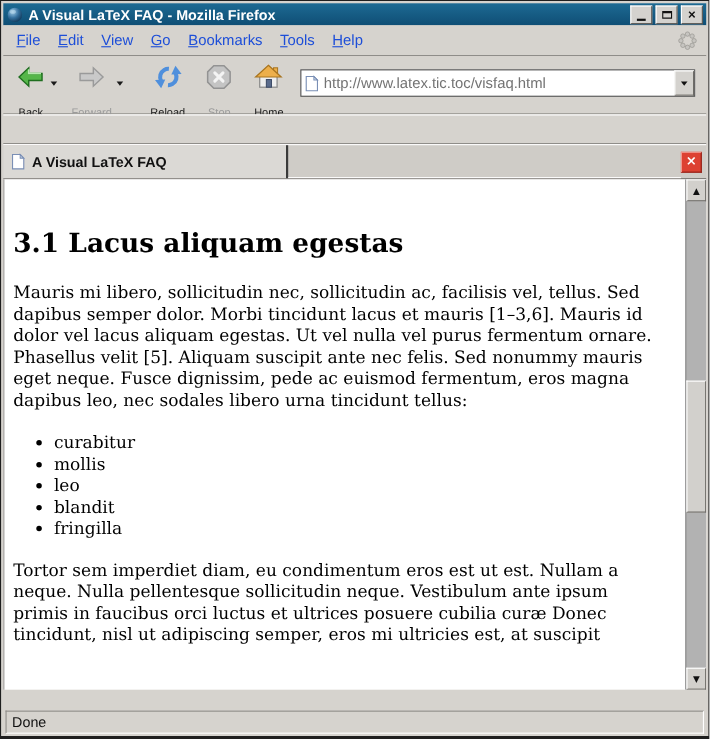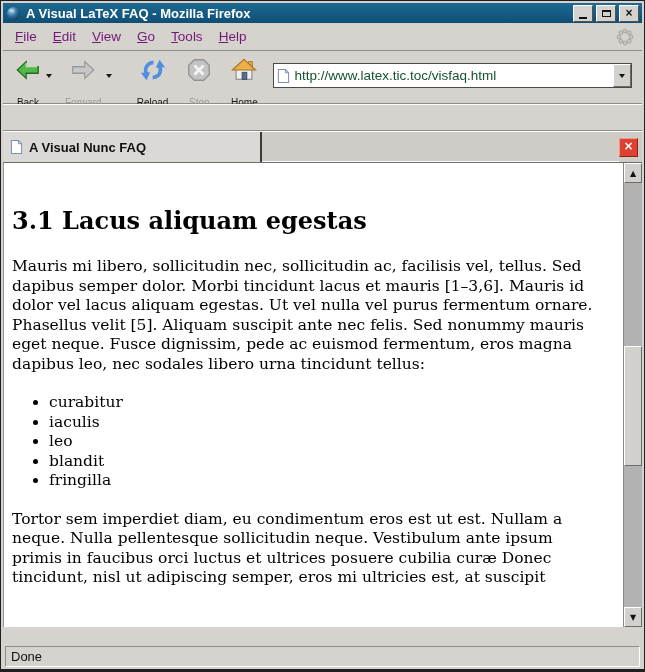--- a/index.html
+++ b/index.html
@@ -10,37 +10,37 @@
   .titlebar{height:20px;flex:0 0 20px;background:linear-gradient(#1d6a93,#0f4e75);display:flex;align-items:center;padding:0 3px;}
   .titlebar .title{color:#fff;font-size:13px;font-weight:bold;margin-left:5px;white-space:nowrap;flex:1;}
   .winbtns{display:flex;}
   .winbtn{width:18px;height:15px;background:#d4d2ce;border:1px solid;border-color:#ffffff #55534f #55534f #ffffff;
           display:flex;align-items:center;justify-content:center;margin-left:3px;cursor:default;}
   .glyph-min{width:8px;height:2px;background:#111;align-self:flex-end;margin-bottom:2px;}
   .glyph-max{width:9px;height:7px;border:1px solid #111;border-top-width:2px;box-sizing:border-box;}
   .glyph-x{font-size:12px;font-weight:bold;line-height:1;color:#111;}
   
   .menubar{height:27px;flex:0 0 27px;display:flex;align-items:center;padding:0 4px;border-bottom:1px solid #8f8d89;background:#d6d3ce;}
-  .menu-item{font-size:13.5px;color:#701a75;padding:4px 8px;white-space:nowrap;}
+  .menu-item{font-size:13.5px;color:#1d4ed8;padding:4px 8px;white-space:nowrap;}
   .menu-item u{text-decoration:underline;}
   .throbber{margin-left:auto;margin-right:4px;display:flex;}
   
   .toolbar{height:49px;flex:0 0 49px;display:flex;align-items:flex-start;padding:3px 8px 0 8px;border-bottom:1px solid #8f8d89;background:#d6d3ce;}
   .navbtn{display:flex;flex-direction:column;align-items:center;padding:1px 3px;}
   .navbtn .lbl{font-size:10px;color:#1a1a1a;margin-top:13px;white-space:nowrap;}
   .navbtn.disabled .lbl{color:#9b9b9b;}
   .iconbox{height:29px;display:flex;align-items:center;}
   .dd{width:0;height:0;border-left:3px solid transparent;border-right:3px solid transparent;border-top:4px solid #1a1a1a;
       margin:20px 10px 0 1px;}
   .sp{width:12px;}
   
   .urlbar{flex:1;margin:9px 2px 0 12px;height:25px;box-sizing:border-box;border:1px solid #4a4a4a;background:#fff;
           display:flex;align-items:center;}
   .urlbar .pageicon{margin:0 4px 0 3px;display:flex;}
-  .urlbar input{flex:1;border:none;outline:none;font-family:"Liberation Sans",sans-serif;font-size:13.5px;color:#14532d;padding:0;background:transparent;}
+  .urlbar input{flex:1;border:none;outline:none;font-family:"Liberation Sans",sans-serif;font-size:13.5px;color:#737373;padding:0;background:transparent;}
   .url-drop{width:16px;align-self:stretch;background:#d4d2ce;border:1px solid;border-color:#fff #6e6c68 #6e6c68 #fff;
             display:flex;align-items:center;justify-content:center;}
   .url-drop .dd2{width:0;height:0;border-left:3.5px solid transparent;border-right:3.5px solid transparent;border-top:4.5px solid #111;}
   
   .bookmarksbar{height:25px;flex:0 0 25px;border-bottom:1px solid #8f8d89;border-top:1px solid #fff;background:#d6d3ce;}
   
   .tabbar{height:30px;flex:0 0 30px;display:flex;align-items:stretch;background:#cfccc7;border-top:1px solid #fff;border-bottom:1px solid #6e6c68;}
   .tab{width:250px;background:#dbd9d5;border-right:2px solid #3a3a3a;display:flex;align-items:center;gap:6px;padding-left:7px;}
   .tab .tabtitle{font-size:13px;font-weight:bold;color:#111;white-space:nowrap;}
   .tab-filler{flex:1;border-bottom:1px solid #fff;}
@@ -99,20 +99,21 @@
         </span>
     </span>
   </div>
 
   <div class="menubar">
     <div style="display:flex;">
         <span class="menu-item"><u>F</u>ile</span>
         <span class="menu-item"><u>E</u>dit</span>
         <span class="menu-item"><u>V</u>iew</span>
         <span class="menu-item"><u>G</u>o</span>
+        <span class="menu-item"><u>B</u>ookmarks</span>
         <span class="menu-item"><u>T</u>ools</span>
         <span class="menu-item"><u>H</u>elp</span>
       </div>
     <span class="throbber">
       <svg width="18" height="18" viewBox="0 0 18 18">
         <g fill="#c6c4c0" stroke="#94928e" stroke-width="0.6">
           <circle cx="9" cy="3" r="2"></circle>
             <circle cx="13.2" cy="4.8" r="2"></circle>
             <circle cx="15" cy="9" r="2"></circle>
           <circle cx="13.2" cy="13.2" r="2"></circle>
@@ -195,33 +196,33 @@
   <div class="bookmarksbar"></div>
 
   <div class="tabbar">
     <div class="tab">
       <span style="display:flex;">
         <svg width="13" height="16" viewBox="0 0 14 16">
           <path d="M1.5 1 H9 L12.5 4.5 V15 H1.5 Z" fill="#ffffff" stroke="#7a8fb5" stroke-width="1.1"></path>
           <path d="M9 1 L9 4.5 H12.5 Z" fill="#d9e4f4" stroke="#7a8fb5" stroke-width="1"></path>
         </svg>
       </span>
-      <span class="tabtitle">A Visual Nunc FAQ</span>
+      <span class="tabtitle">A Visual LaTeX FAQ</span>
     </div>
     <div class="tab-filler"></div>
     <div class="tab-close">×</div>
   </div>
 
   <div class="content">
     <div class="pagetext">
       <h2>3.1 Lacus aliquam egestas</h2>
       <p>Mauris mi libero, sollicitudin nec, sollicitudin ac, facilisis vel, tellus. Sed dapibus semper dolor. Morbi tincidunt lacus et mauris [1–3,6]. Mauris id dolor vel lacus aliquam egestas. Ut vel nulla vel purus fermentum ornare. Phasellus velit [5]. Aliquam suscipit ante nec felis. Sed nonummy mauris eget neque. Fusce dignissim, pede ac euismod fermentum, eros magna dapibus leo, nec sodales libero urna tincidunt tellus:</p>
       <ul>
           <li>curabitur</li>
-          <li>iaculis</li>
+          <li>mollis</li>
           <li>leo</li>
           <li>blandit</li>
           <li>fringilla</li>
         </ul>
       <p>Tortor sem imperdiet diam, eu condimentum eros est ut est. Nullam a neque. Nulla pellentesque sollicitudin neque. Vestibulum ante ipsum primis in faucibus orci luctus et ultrices posuere cubilia curæ Donec tincidunt, nisl ut adipiscing semper, eros mi ultricies est, at suscipit</p>
     </div>
     <div class="scrollbar">
       <div class="sb-btn">
           <span>▲</span>
         </div>

